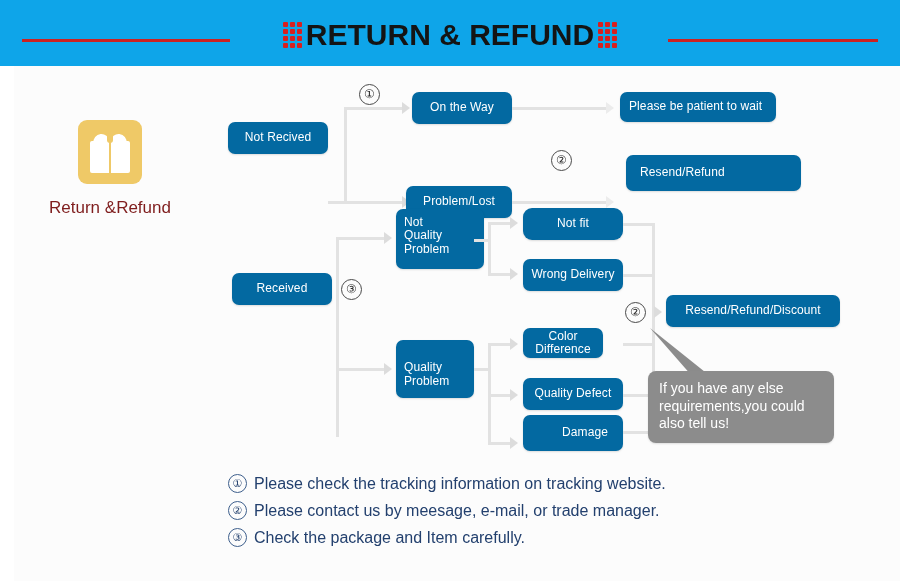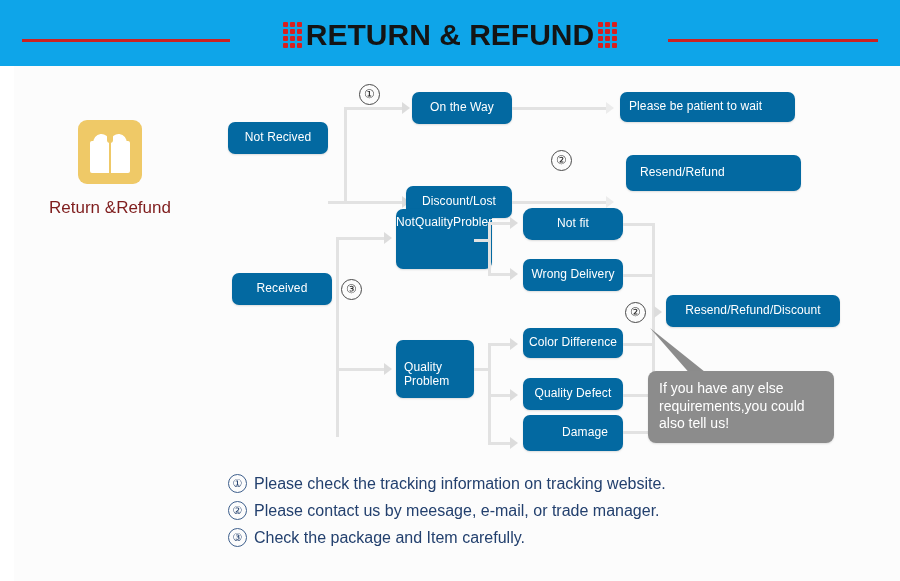--- a/index.html
+++ b/index.html
@@ -145,28 +145,28 @@
     <div class="arw" style="left:402px;top:36px;"></div>
     <div class="arw" style="left:402px;top:130px;"></div>
 
     <div class="node center" style="left:228px;top:56px;width:100px;height:32px;">
       <span>Not Recived</span>
     </div>
     <div class="node center" style="left:412px;top:26px;width:100px;height:32px;">
       <span>On the Way</span>
     </div>
     <div class="node center" style="left:406px;top:120px;width:106px;height:32px;">
-      <span>Discount/Lost</span>
+      <span>Problem/Lost</span>
     </div>
 
     <div class="circ" style="left:359px;top:18px;">①</div>
 
     <div class="ln h" style="left:512px;top:41px;width:98px;"></div>
     <div class="arw2" style="left:606px;top:36px;"></div>
-    <div class="node left" style="left:620px;top:26px;width:175px;height:30px;">
+    <div class="node left" style="left:620px;top:26px;width:156px;height:30px;">
       <span>Please be patient to wait</span>
     </div>
 
     <div class="ln h" style="left:512px;top:135px;width:98px;"></div>
     <div class="arw2" style="left:606px;top:130px;"></div>
     <div class="node left" style="left:620px;top:89px;width:175px;height:36px;padding-left:14px;margin-left:6px;">
       <span>Resend/Refund</span>
     </div>
     <div class="circ" style="left:551px;top:84px;">②</div>
 
@@ -174,21 +174,21 @@
     <div class="ln h" style="left:336px;top:171px;width:52px;"></div>
     <div class="ln h" style="left:336px;top:302px;width:52px;"></div>
     <div class="arw" style="left:384px;top:166px;"></div>
     <div class="arw" style="left:384px;top:297px;"></div>
 
     <div class="node center" style="left:232px;top:207px;width:100px;height:32px;">
       <span>Received</span>
     </div>
     <div class="circ" style="left:341px;top:213px;">③</div>
 
-    <div class="node multi" style="left:396px;top:143px;width:96px;height:60px;padding-left:0;flex-direction:row;">
+    <div class="node multi" style="left:396px;top:143px;width:88px;height:60px;padding-left:8px;flex-direction:column;">
       <span>Not</span>
       <span>Quality</span>
       <span>Problem</span>
     </div>
 
     <div class="ln v" style="left:488px;top:156px;height:53px;"></div>
     <div class="ln h" style="left:474px;top:173px;width:16px;"></div>
     <div class="ln h" style="left:488px;top:156px;width:26px;"></div>
     <div class="ln h" style="left:488px;top:207px;width:26px;"></div>
     <div class="arw" style="left:510px;top:151px;"></div>
@@ -208,21 +208,21 @@
 
     <div class="ln v" style="left:488px;top:277px;height:102px;"></div>
     <div class="ln h" style="left:474px;top:302px;width:16px;"></div>
     <div class="ln h" style="left:488px;top:277px;width:26px;"></div>
     <div class="ln h" style="left:488px;top:328px;width:26px;"></div>
     <div class="ln h" style="left:488px;top:376px;width:26px;"></div>
     <div class="arw" style="left:510px;top:272px;"></div>
     <div class="arw" style="left:510px;top:323px;"></div>
     <div class="arw" style="left:510px;top:371px;"></div>
 
-    <div class="node center" style="left:523px;top:262px;width:100px;height:30px;">
+    <div class="node center" style="left:523px;top:262px;width:80px;height:30px;">
       <span>Color Difference</span>
     </div>
     <div class="node center" style="left:523px;top:312px;width:100px;height:32px;">
       <span>Quality Defect</span>
     </div>
     <div class="node center" style="left:523px;top:349px;width:100px;height:36px;padding-left:24px;">
       <span>Damage</span>
     </div>
 
     <div class="ln h" style="left:623px;top:157px;width:32px;"></div>

